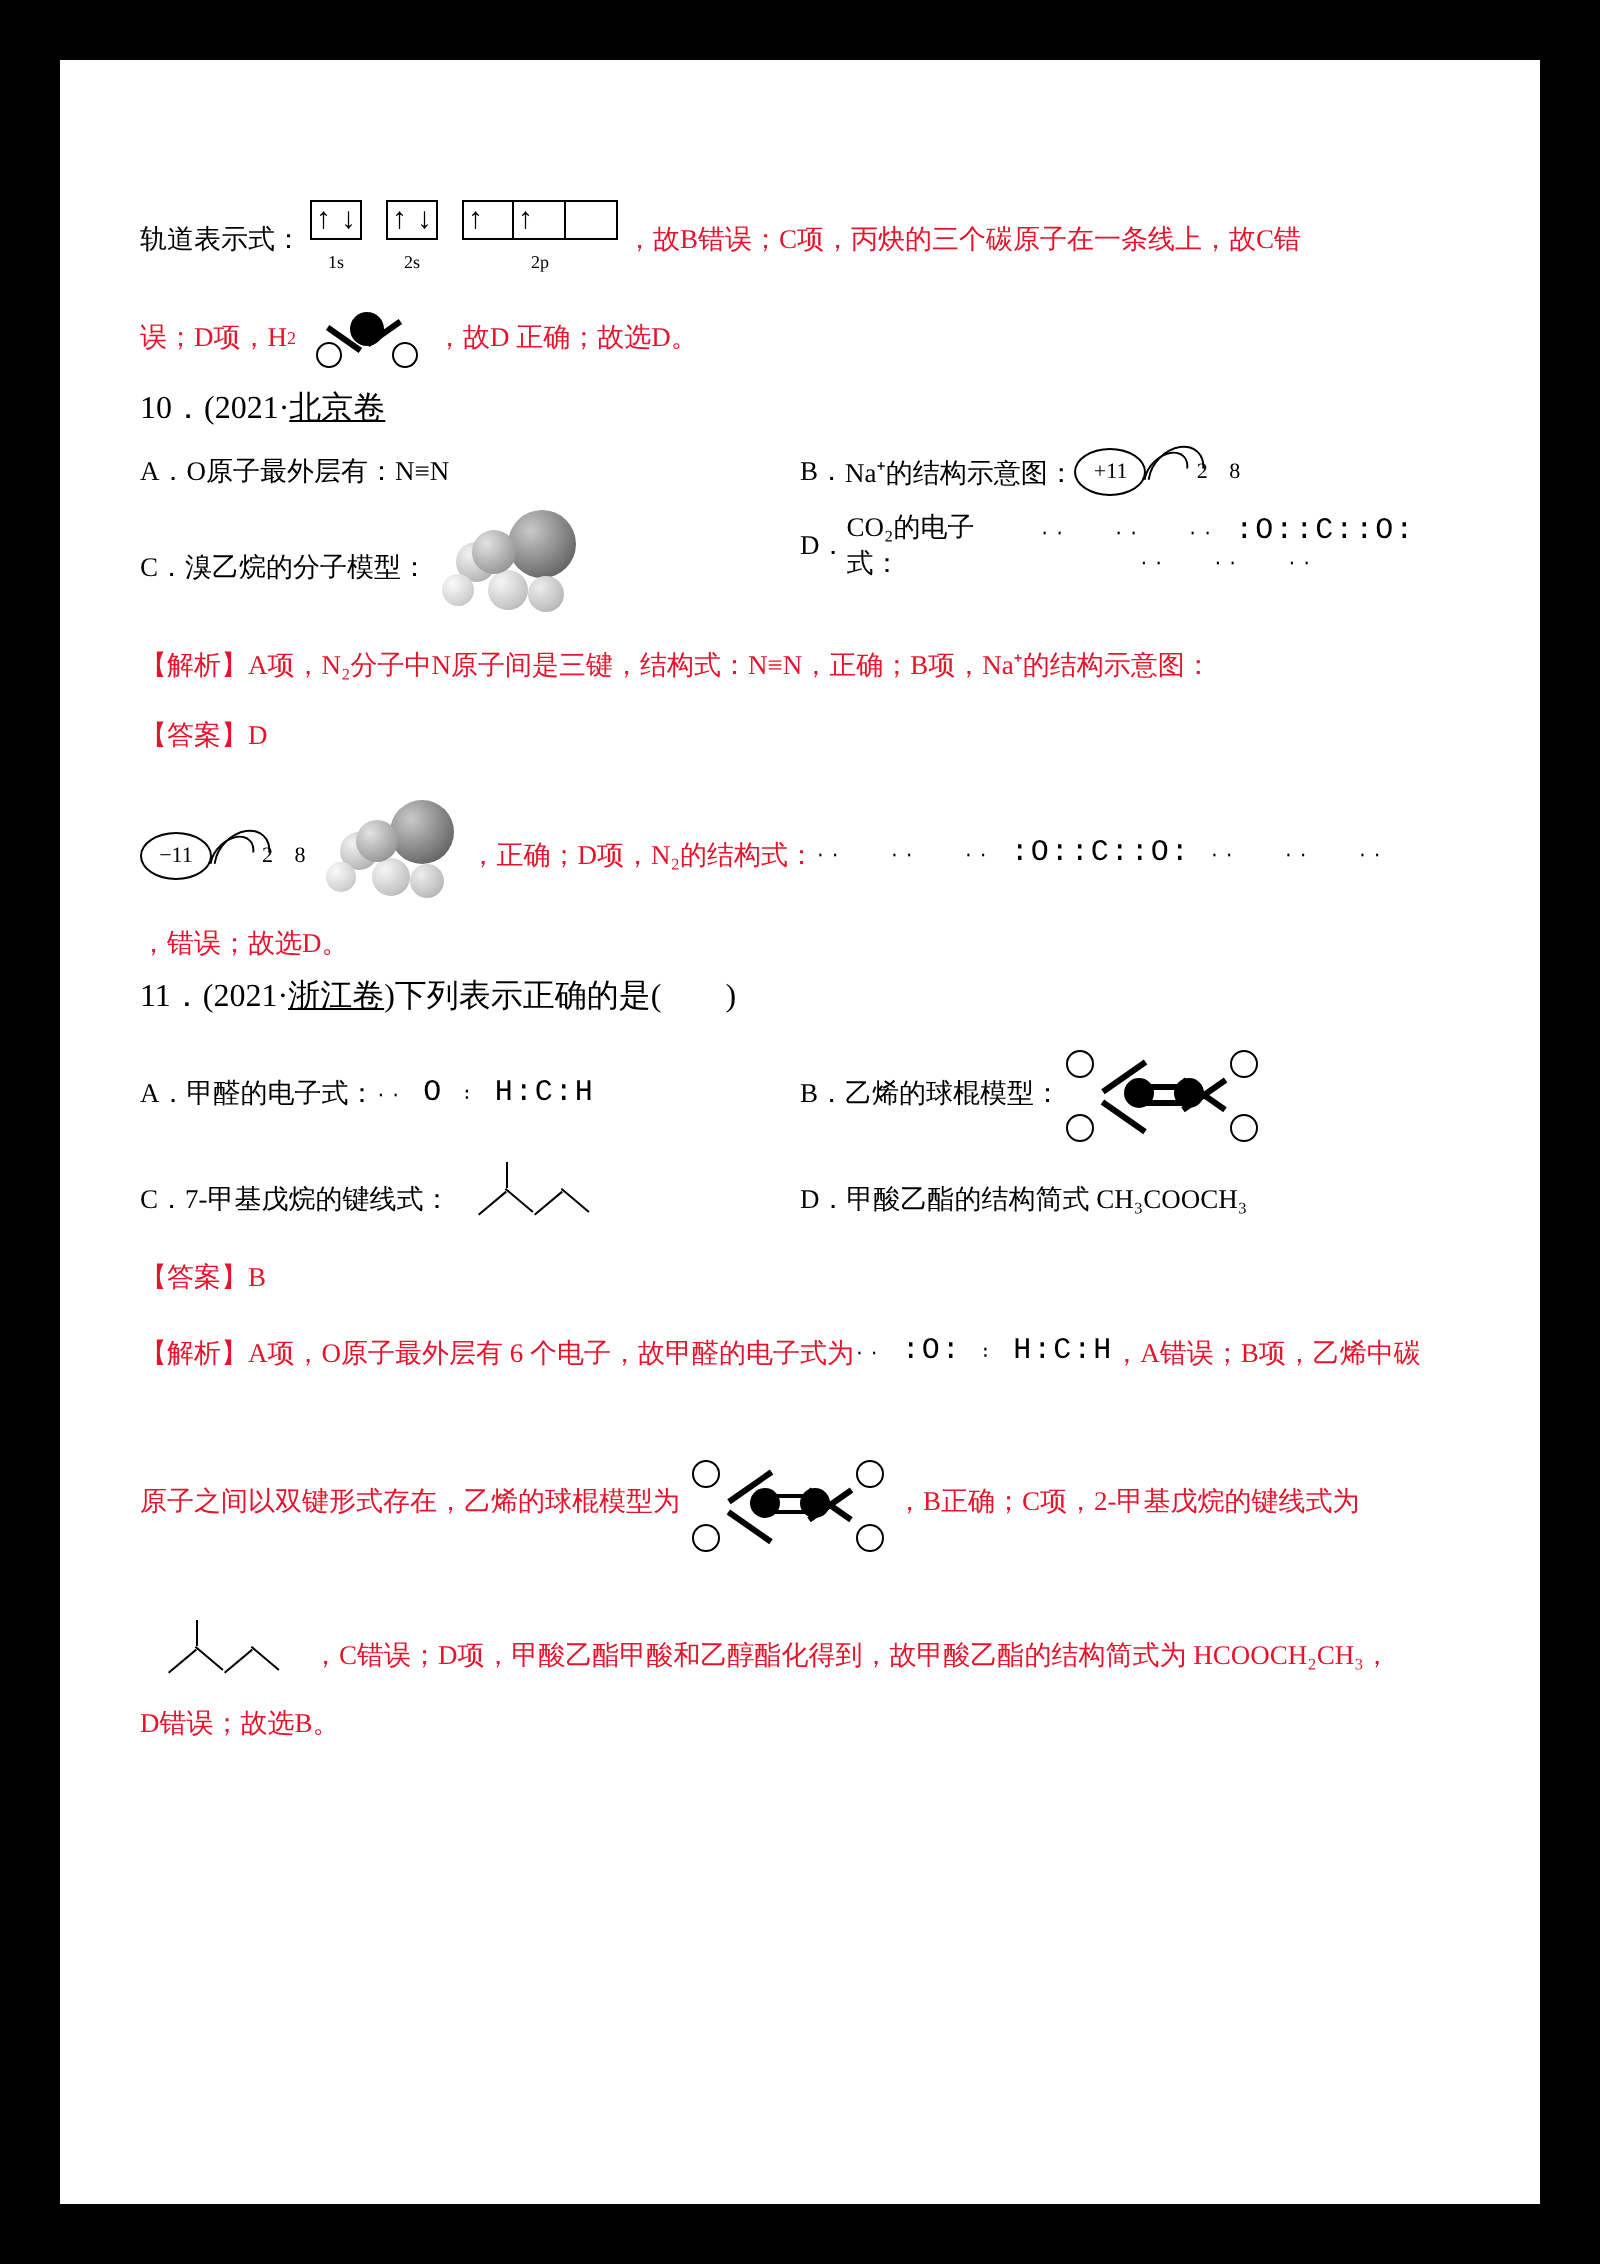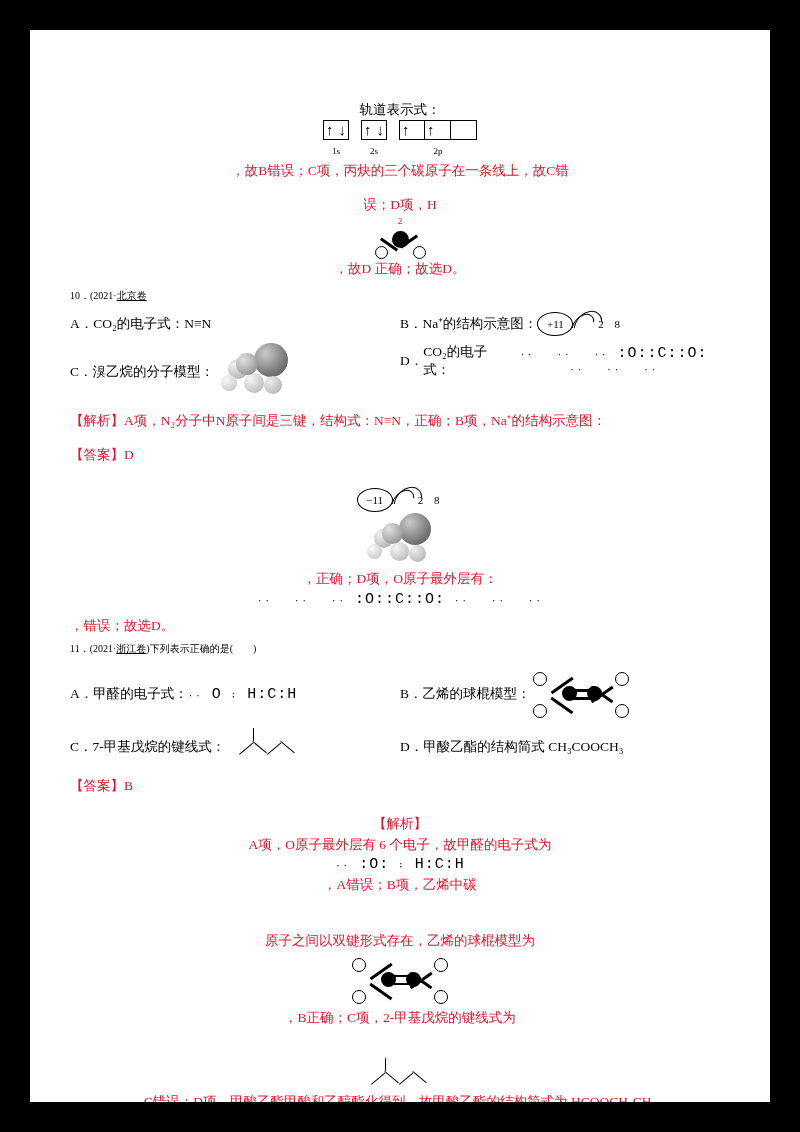--- a/index.html
+++ b/index.html
@@ -1,23 +1,23 @@
 <!DOCTYPE html>
 <html><head>
 <meta charset="utf-8">
 <style>
   html,body{margin:0;padding:0;background:#000;}
   body{width:800px;height:1132px;font-family:"Liberation Serif",serif;}
   .page{position:absolute;left:30px;top:30px;width:740px;height:1072px;background:#fff;overflow:hidden;}
   .doc{position:absolute;left:40px;top:70px;width:660px;}
-  .line{font-size:13.5px;color:#000;line-height:1.5;margin:0 0 6px 0;flex-direction:column;}
+  .line{font-size:13.5px;color:#000;line-height:1.5;margin:0 0 6px 0;}
   .red{color:#e8122a;}
   .black{color:#000;}
   .row{display:flex;align-items:center;flex-wrap:wrap;}
-  .q-title{font-size:10px;margin:10px 0 8px 0;color:#000;}
+  .q-title{font-size:16px;margin:10px 0 8px 0;color:#000;}
   .underline{text-decoration:underline;}
   .opts{display:flex;width:100%;margin:4px 0;}
   .opt{width:50%;font-size:13.5px;display:flex;align-items:center;}
   .sub{font-size:9px;vertical-align:sub;}
 
   
   .orb{display:inline-flex;align-items:flex-end;margin:0 4px;}
   .obox{width:26px;height:20px;border:1px solid #000;position:relative;box-sizing:border-box;}
   .obox+.obox{border-left:none;}
   .ogrp{display:inline-block;text-align:center;}
@@ -114,21 +114,21 @@
   </div>
 
   <div class="q-title row">
     <span>10．(2021·</span>
     <span class="underline">北京卷</span>
   </div>
 
   <div class="opts">
     <div class="opt">
       <span>A．</span>
-      <span>CO₂的电子式：N≡N</span>
+      <span>O原子最外层有：N≡N</span>
     </div>
     <div class="opt">
       <span>B．</span>
       <span>Na⁺的结构示意图：</span>
       <span class="naion">
         <span class="circ">+11</span>
         <span class="arcs">
               <span class="a1"></span>
               <span class="a2"></span>
             </span>
@@ -179,21 +179,21 @@
       <span class="nums">2 8</span>
     </span>
     <span class="mol" style="width:78px;height:56px;">
       <span class="ball" style="width:32px;height:32px;left:38px;top:0;background:radial-gradient(circle at 33% 30%, #c9c9c9, #6f6f6f 70%, #4a4a4a);"></span>
       <span class="ball" style="width:19px;height:19px;left:13px;top:16px;background:radial-gradient(circle at 33% 30%, #f2f2f2, #b9b9b9 70%, #8e8e8e);"></span>
       <span class="ball" style="width:19px;height:19px;left:29px;top:29px;background:radial-gradient(circle at 33% 30%, #f6f6f6, #c4c4c4 70%, #949494);"></span>
       <span class="ball" style="width:17px;height:17px;left:48px;top:32px;background:radial-gradient(circle at 33% 30%, #ededed, #bdbdbd 70%, #8e8e8e);"></span>
       <span class="ball" style="width:15px;height:15px;left:6px;top:31px;background:radial-gradient(circle at 33% 30%, #fafafa, #cfcfcf 70%, #a0a0a0);"></span>
       <span class="ball" style="width:21px;height:21px;left:21px;top:10px;background:radial-gradient(circle at 33% 30%, #e2e2e2, #9d9d9d 70%, #7a7a7a);"></span>
     </span>
-    <span class="red">，正确；D项，O原子最外层有：</span>
+    <span class="red">，正确；D项，N₂的结构式：</span>
     <span class="lewisbox lewis black">
       <span class="dotrow">··&nbsp;&nbsp;&nbsp;··&nbsp;&nbsp;&nbsp;··</span>
       <span class="lewismain">:O::C::O:</span>
       <span class="dotrow">··&nbsp;&nbsp;&nbsp;··&nbsp;&nbsp;&nbsp;··</span>
     </span>
   </div>
 
   <div class="line">
     <span class="red">，错误；故选D。</span>
   </div>

